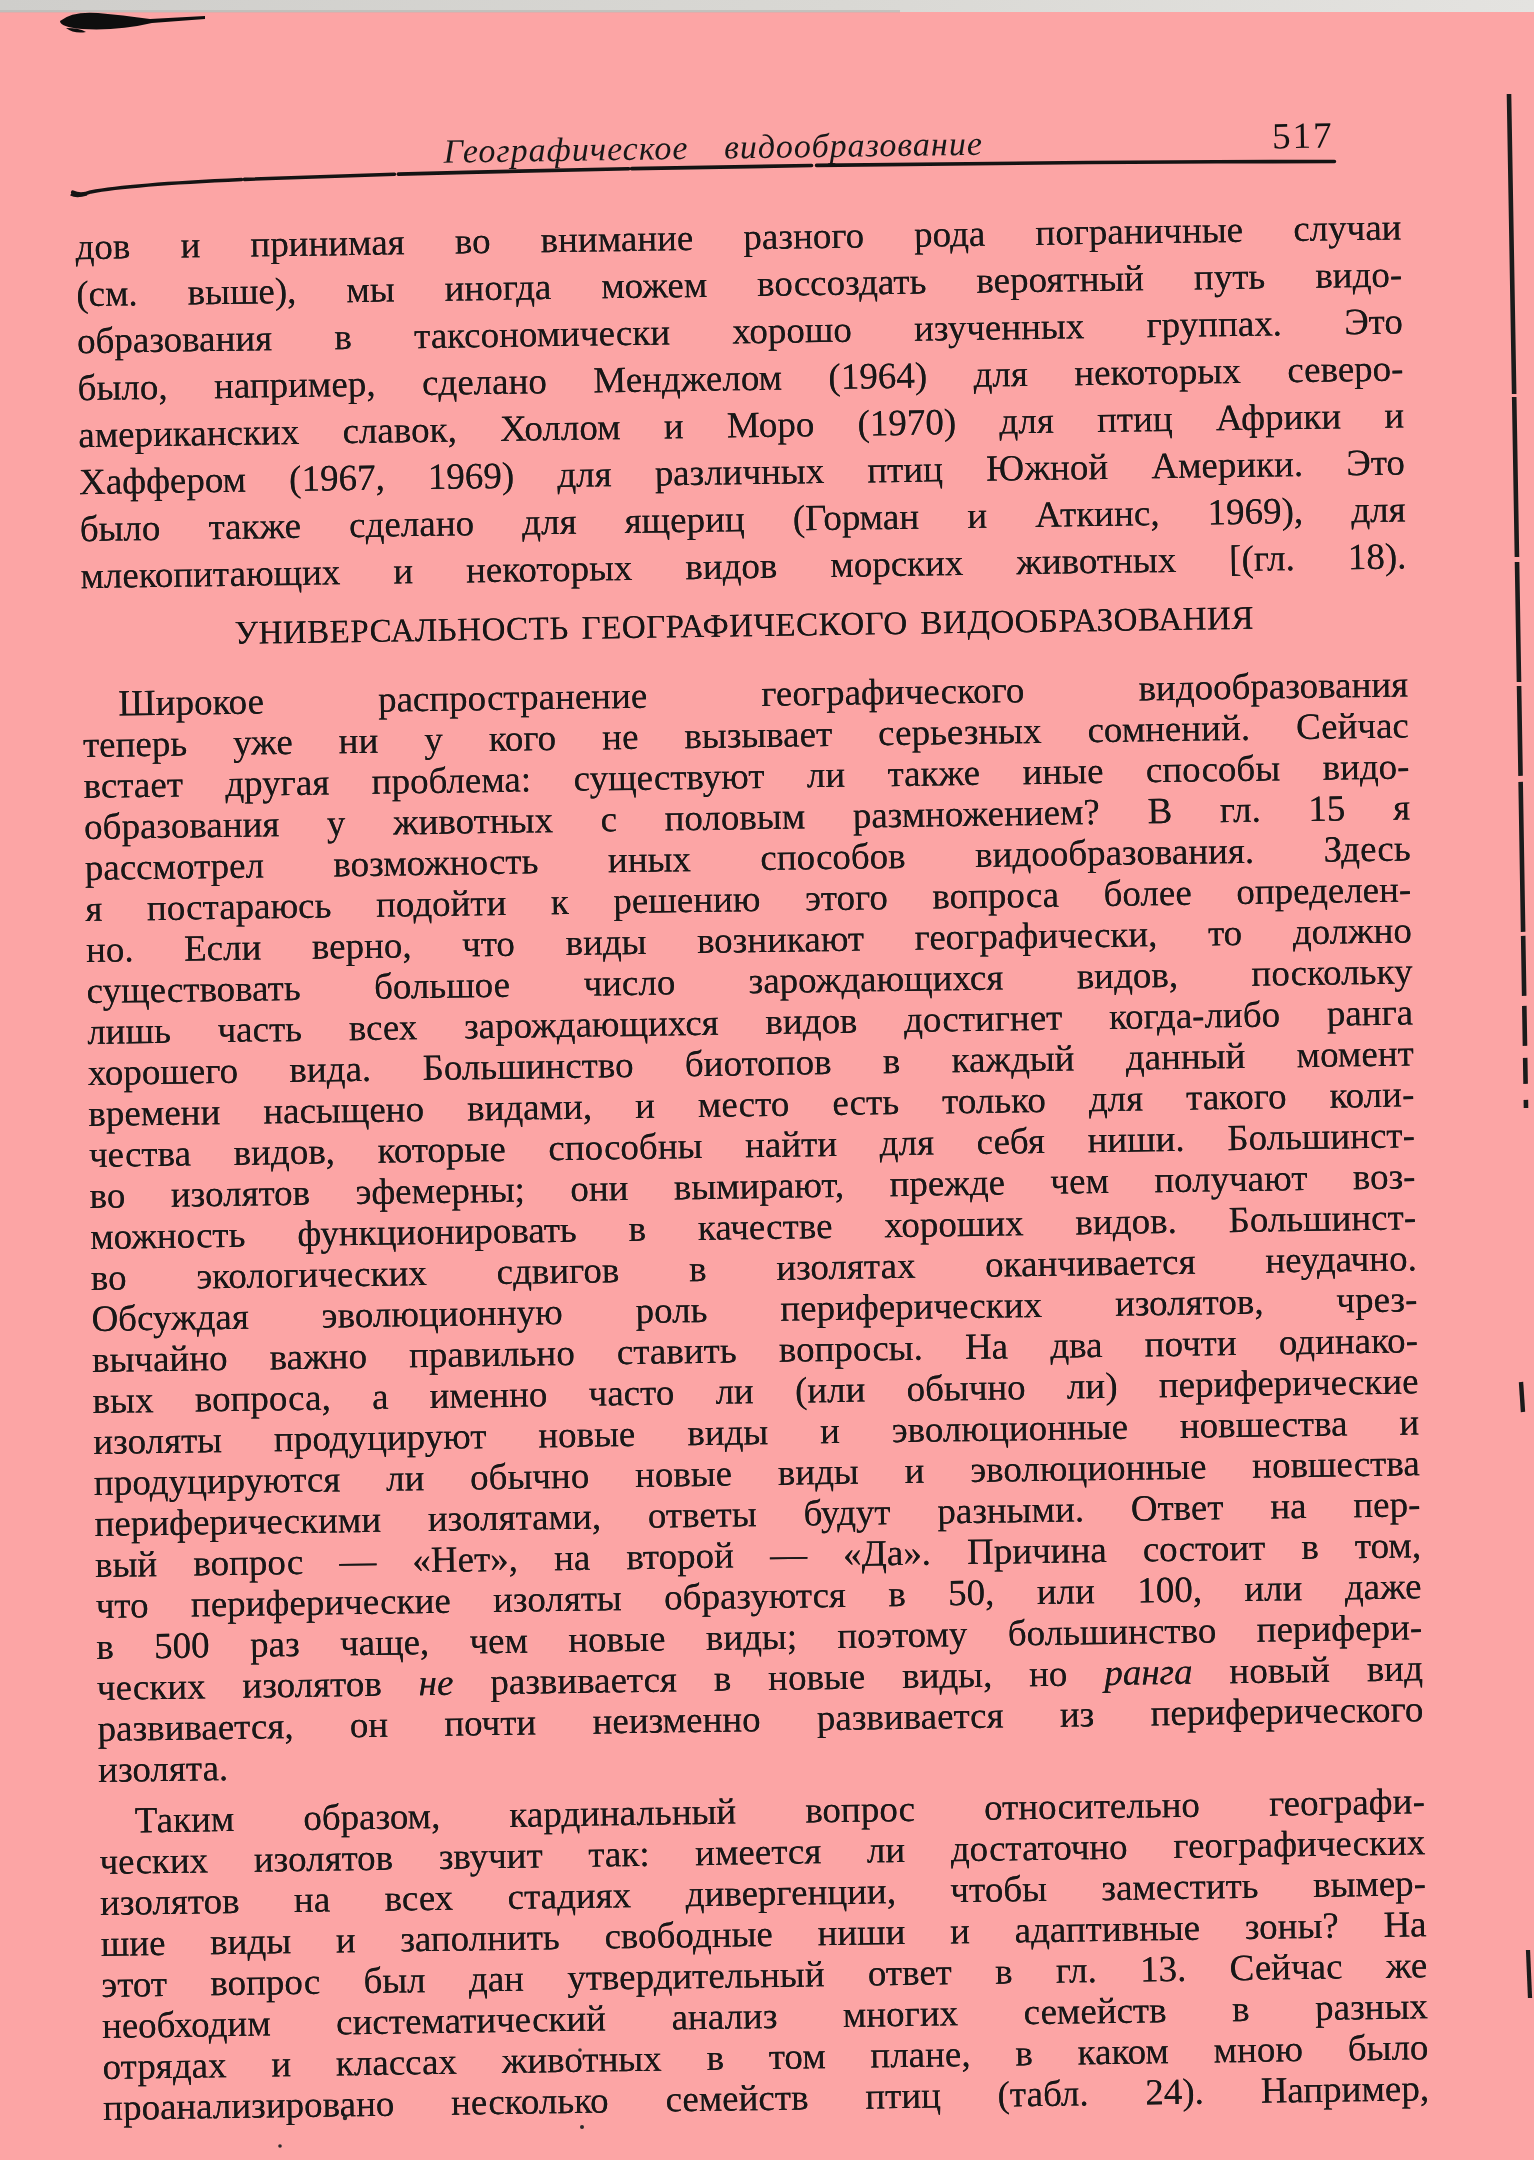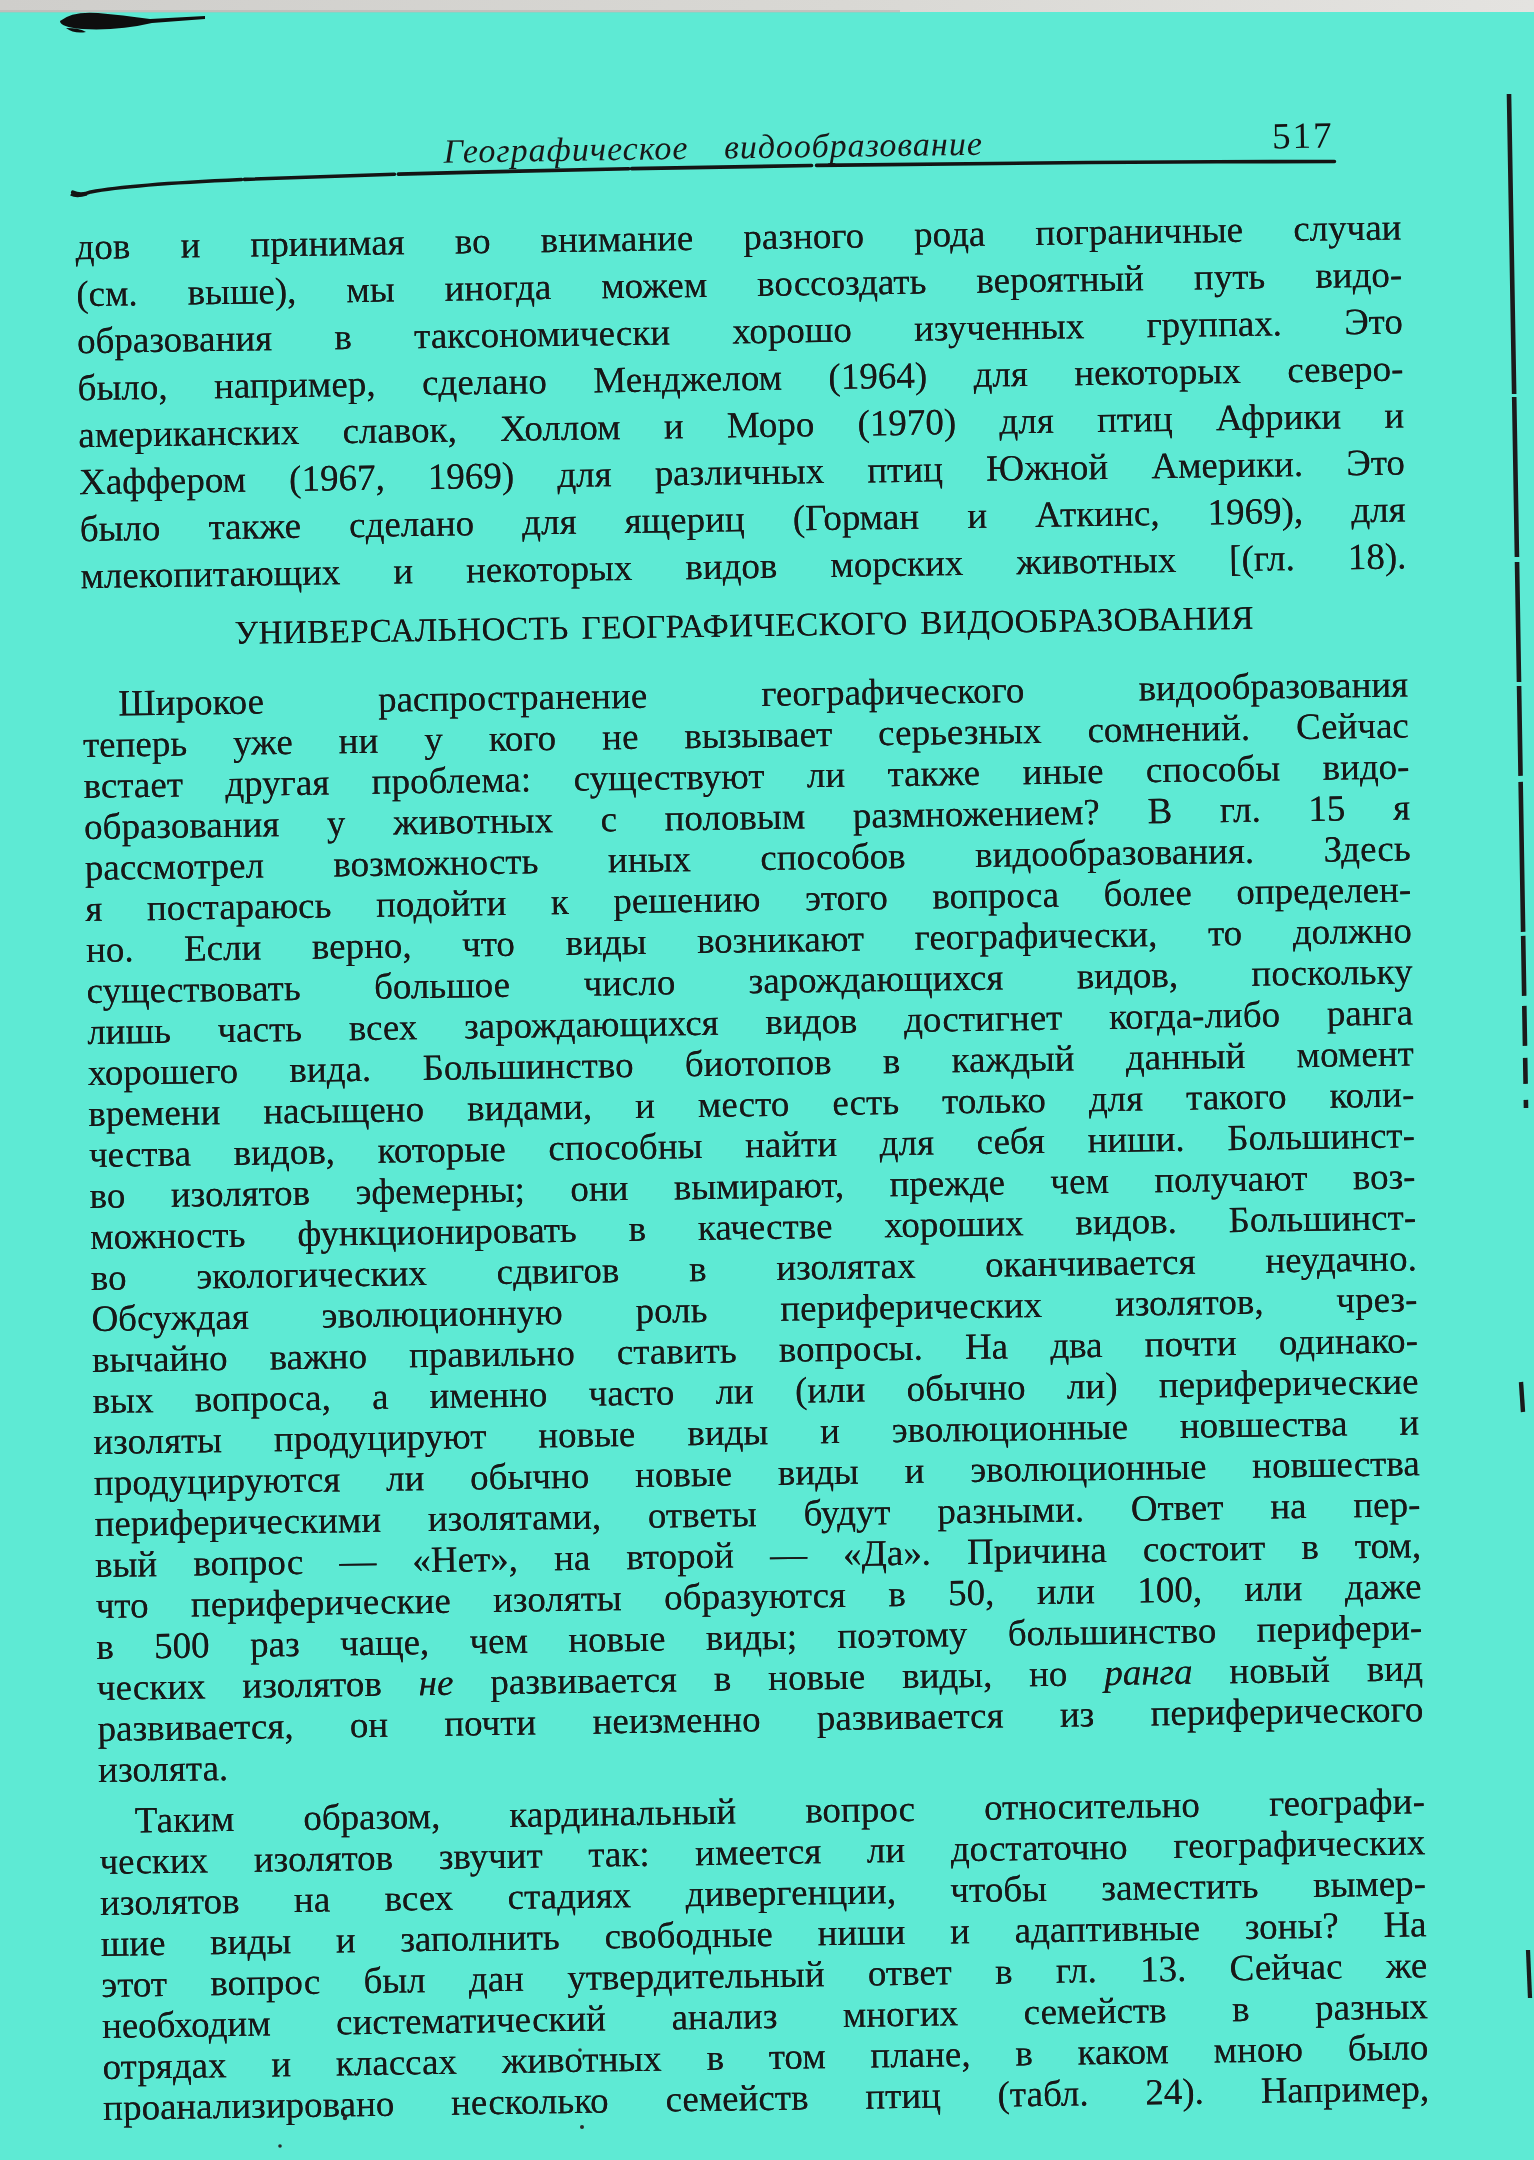--- a/index.html
+++ b/index.html
@@ -3,21 +3,21 @@
 <meta charset="utf-8">
 <style>
   html,body { margin:0; padding:0; }
   body {
     width:1534px; height:2160px; overflow:hidden;
     background:#ffffff;
     font-family:"Liberation Serif", serif;
   }
   .page {
     position:relative; width:1534px; height:2160px;
-    background:#5eead4; overflow:hidden; color:#1a1a1a;
+    background:#fca5a5; overflow:hidden; color:#1a1a1a;
   }
   
   .rot {
     position:absolute; inset:0;
     transform:rotate(-0.85deg);
     transform-origin:50% 50%;
   }
   .col {
     position:absolute; left:88px; top:0; width:1326px; height:2160px;
   }

